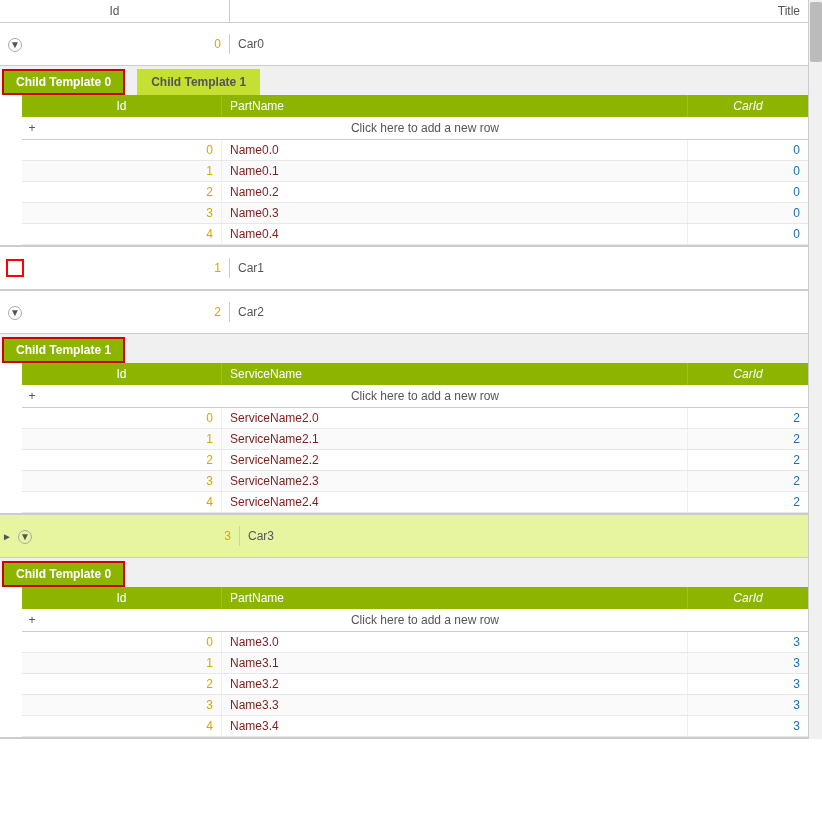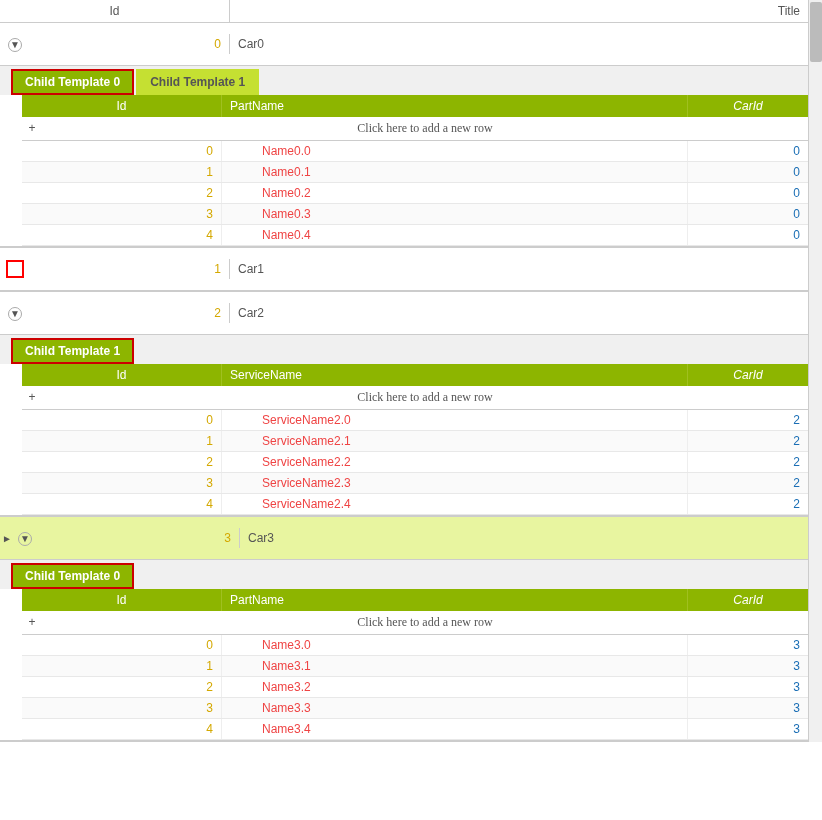--- a/index.html
+++ b/index.html
@@ -115,21 +115,20 @@
       display: flex;
       border-bottom: 1px solid #ccc;
       background: #fff;
     }
 
     .inner-add-cell {
       flex: 1;
       text-align: center;
       padding: 4px 8px;
       color: #555;
-      font-family: Liberation Serif, serif;
     }
 
     .inner-add-icon {
       width: 20px;
       text-align: center;
       padding: 4px 2px;
       color: #555;
     }
 
     .inner-data-row {
@@ -146,23 +145,22 @@
       width: 200px;
       text-align: right;
       padding: 3px 8px;
       color: #d4a800;
       border-right: 1px solid #eee;
     }
 
     .inner-data-name {
       flex: 1;
       padding: 3px 8px;
-      color: #ef4444;
+      color: #7f1d1d;
       border-right: 1px solid #eee;
-      margin-left: 32px;
     }
 
     .inner-data-carid {
       width: 120px;
       text-align: right;
       padding: 3px 8px;
       color: #1a6eb5;
     }
 
     .expand-btn {
@@ -218,22 +216,22 @@
     .scroll-thumb {
       width: 12px;
       height: 60px;
       background: #bbb;
       margin: 2px 1px;
       border-radius: 2px;
     }
 
     .tab-container {
       display: flex;
-      gap: 0;
-      padding: 3px 3px 0 11px;
+      gap: 10px;
+      padding: 3px 3px 0 2px;
       background: #f0f0f0;
     }
   </style>
 </head>
 <body>
 
 <div class="outer">
   <div class="container">
 
     <div class="main-header" data-name="main-table-header">

